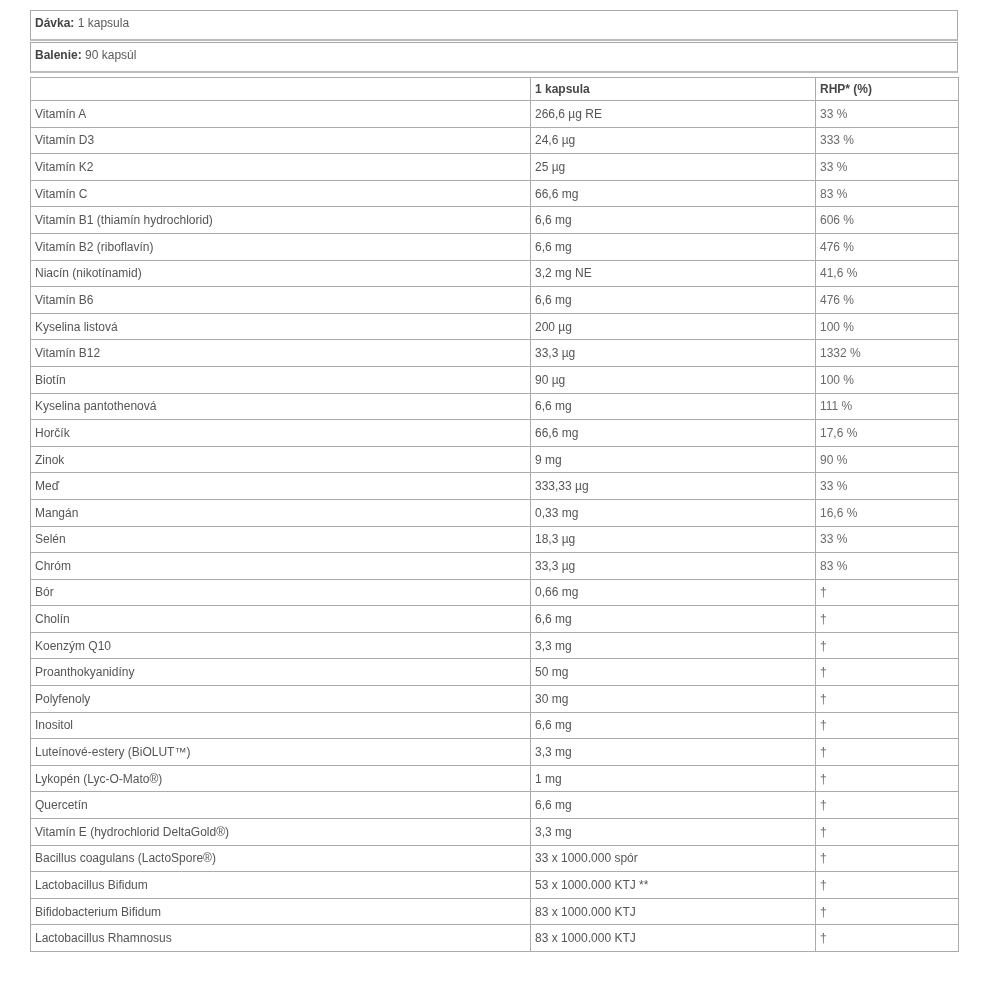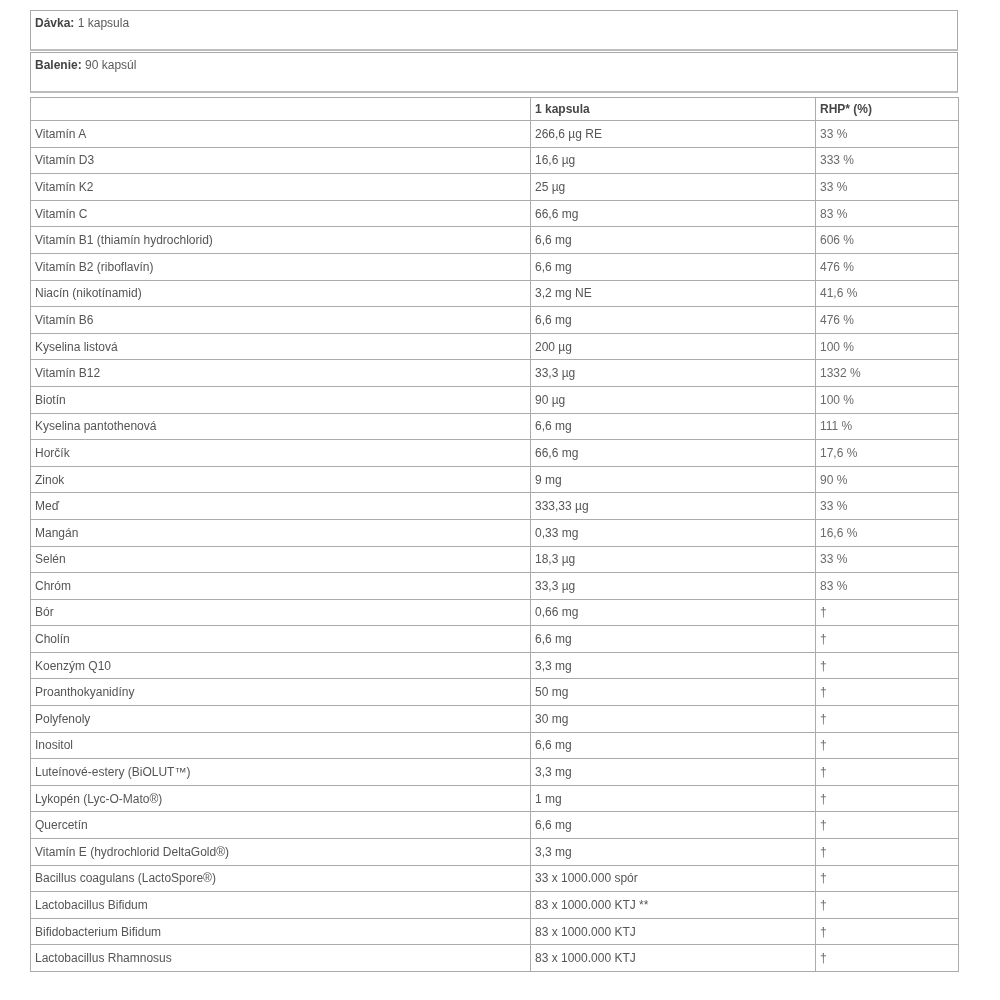--- a/index.html
+++ b/index.html
@@ -3,21 +3,21 @@
 <meta charset="utf-8">
 <style>
   html,body{margin:0;padding:0;background:#ffffff;}
   body{
     width:1000px;height:1000px;position:relative;overflow:hidden;
     font-family:"Liberation Sans",sans-serif;color:#4f4f4f;
   }
   .sheet{position:absolute;left:30px;top:10px;width:928px;}
   .info-row{
     border:1px solid #a9a9a9;border-bottom:2px solid #bdbdbd;
-    height:22px;line-height:22px;font-size:12px;padding:1px 4px 15px 4px;
+    height:22px;line-height:22px;font-size:12px;padding:1px 4px 5px 4px;
     margin-bottom:1px;background:#fff;white-space:nowrap;
   }
   .info-label{font-weight:bold;color:#444;}
   .info-value{color:#5a5a5a;}
   .gap{height:3px;}
   table.facts{
     border-collapse:collapse;width:928px;table-layout:fixed;
     font-size:12px;color:#555;
   }
   table.facts col.c1{width:500px;}
@@ -63,21 +63,21 @@
     </thead>
     <tbody>
   <tr>
     <td>Vitamín A</td>
     <td>266,6 µg RE</td>
     <td class="dagger">33 %</td>
   </tr>
 
   <tr>
     <td>Vitamín D3</td>
-    <td>16,6 µg</td>
+    <td>24,6 µg</td>
     <td class="dagger">333 %</td>
   </tr>
 
   <tr>
     <td>Vitamín K2</td>
     <td>25 µg</td>
     <td class="dagger">33 %</td>
   </tr>
 
   <tr>
@@ -232,21 +232,21 @@
   </tr>
 
   <tr>
     <td>Bacillus coagulans (LactoSpore®)</td>
     <td>33 x 1000.000 spór</td>
     <td class="dagger">†</td>
   </tr>
 
   <tr>
     <td>Lactobacillus Bifidum</td>
-    <td>83 x 1000.000 KTJ **</td>
+    <td>53 x 1000.000 KTJ **</td>
     <td class="dagger">†</td>
   </tr>
 
   <tr>
     <td>Bifidobacterium Bifidum</td>
     <td>83 x 1000.000 KTJ</td>
     <td class="dagger">†</td>
   </tr>
 
   <tr>

